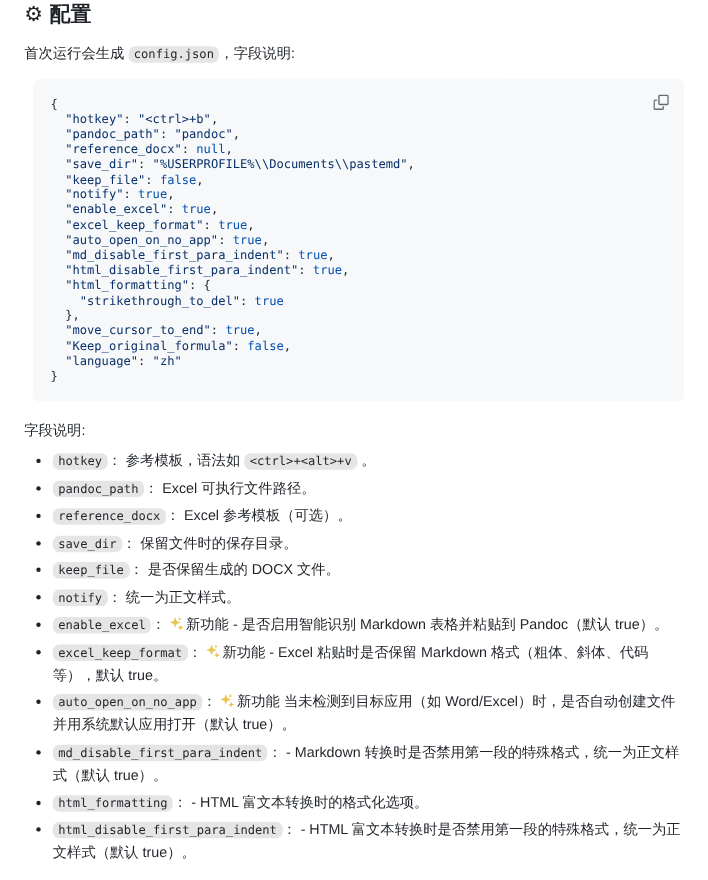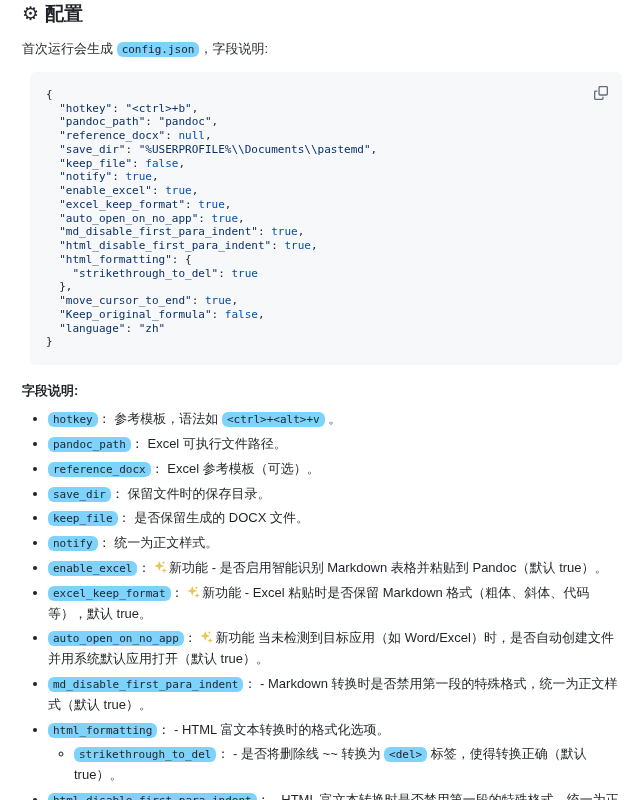--- a/index.html
+++ b/index.html
@@ -20,21 +20,21 @@
     line-height:1.25;
     display:flex;
     align-items:center;
     gap:6px;
   }
   .gear{font-size:19px;font-weight:400;}
   p.para{margin:0 0 13px 0;}
   code.chip{
     font-family:"DejaVu Sans Mono","Liberation Mono",monospace;
     font-size:11px;
-    background:#7dd3fc;
+    background:#e5e5e5;
     border-radius:6px;
     padding:1px 5px;
     white-space:nowrap;
   }
   .codewrap{
     position:relative;
     margin:0 0 14px 8px;
     background:#f6f8fa;
     border-radius:6px;
   }
@@ -56,21 +56,21 @@
     top:8px;right:8px;
     width:26px;height:26px;
     background:#f6f8fa;
     border:none;
     border-radius:6px;
     padding:0;
     display:flex;align-items:center;justify-content:center;
     cursor:pointer;
     color:#636c76;
   }
-  .fields-label{margin:16px 0 8px 0;font-weight:bold;}
+  .fields-label{margin:16px 0 8px 0;}
   ul.fields{
     margin:0 0 14px 0;
     padding-left:26px;
   }
   ul.fields li{
     margin-top:4px;
     line-height:1.6;
   }
   ul.fields ul{
     margin:2px 0 0 0;
@@ -119,17 +119,15 @@
           <path d="M6.5 0l1.6 4.4L12.5 6 8.1 7.6 6.5 12 4.9 7.6.5 6l4.4-1.6z" fill="#eac54f"></path>
           <path d="M12.5 8.5l.9 2.4 2.4.9-2.4.9-.9 2.4-.9-2.4-2.4-.9 2.4-.9z" fill="#eac54f"></path>
           <path d="M11.5 0l.6 1.6 1.6.6-1.6.6-.6 1.6-.6-1.6-1.6-.6 1.6-.6z" fill="#eac54f"></path>
         </svg></span><strong>新功能</strong><span> - Excel 粘贴时是否保留 Markdown 格式（粗体、斜体、代码等），默认 true。</span></li>
     <li><code class="chip">auto_open_on_no_app</code><span>： </span><span class="sparkle"><svg viewBox="0 0 16 16" aria-hidden="true">
           <path d="M6.5 0l1.6 4.4L12.5 6 8.1 7.6 6.5 12 4.9 7.6.5 6l4.4-1.6z" fill="#eac54f"></path>
           <path d="M12.5 8.5l.9 2.4 2.4.9-2.4.9-.9 2.4-.9-2.4-2.4-.9 2.4-.9z" fill="#eac54f"></path>
           <path d="M11.5 0l.6 1.6 1.6.6-1.6.6-.6 1.6-.6-1.6-1.6-.6 1.6-.6z" fill="#eac54f"></path>
         </svg></span><strong>新功能</strong><span> 当未检测到目标应用（如 Word/Excel）时，是否自动创建文件并用系统默认应用打开（默认 true）。</span></li>
     <li><code class="chip">md_disable_first_para_indent</code><span>： - Markdown 转换时是否禁用第一段的特殊格式，统一为正文样式（默认 true）。</span></li>
-    <li><code class="chip">html_formatting</code><span>： - HTML 富文本转换时的格式化选项。</span><ul>
-        <li><code class="chip">strikethrough_to_del</code><span>： - 是否将删除线 ~~ 转换为 </span><code class="chip">&lt;del&gt;</code><span> 标签，使得转换正确（默认 true）。</span></li>
-      </ul></li>
+    <li><code class="chip">html_formatting</code><span>： - HTML 富文本转换时的格式化选项。</span></li>
     <li><code class="chip">html_disable_first_para_indent</code><span>： - HTML 富文本转换时是否禁用第一段的特殊格式，统一为正文样式（默认 true）。</span></li>
   </ul>
 
 </body></html>

